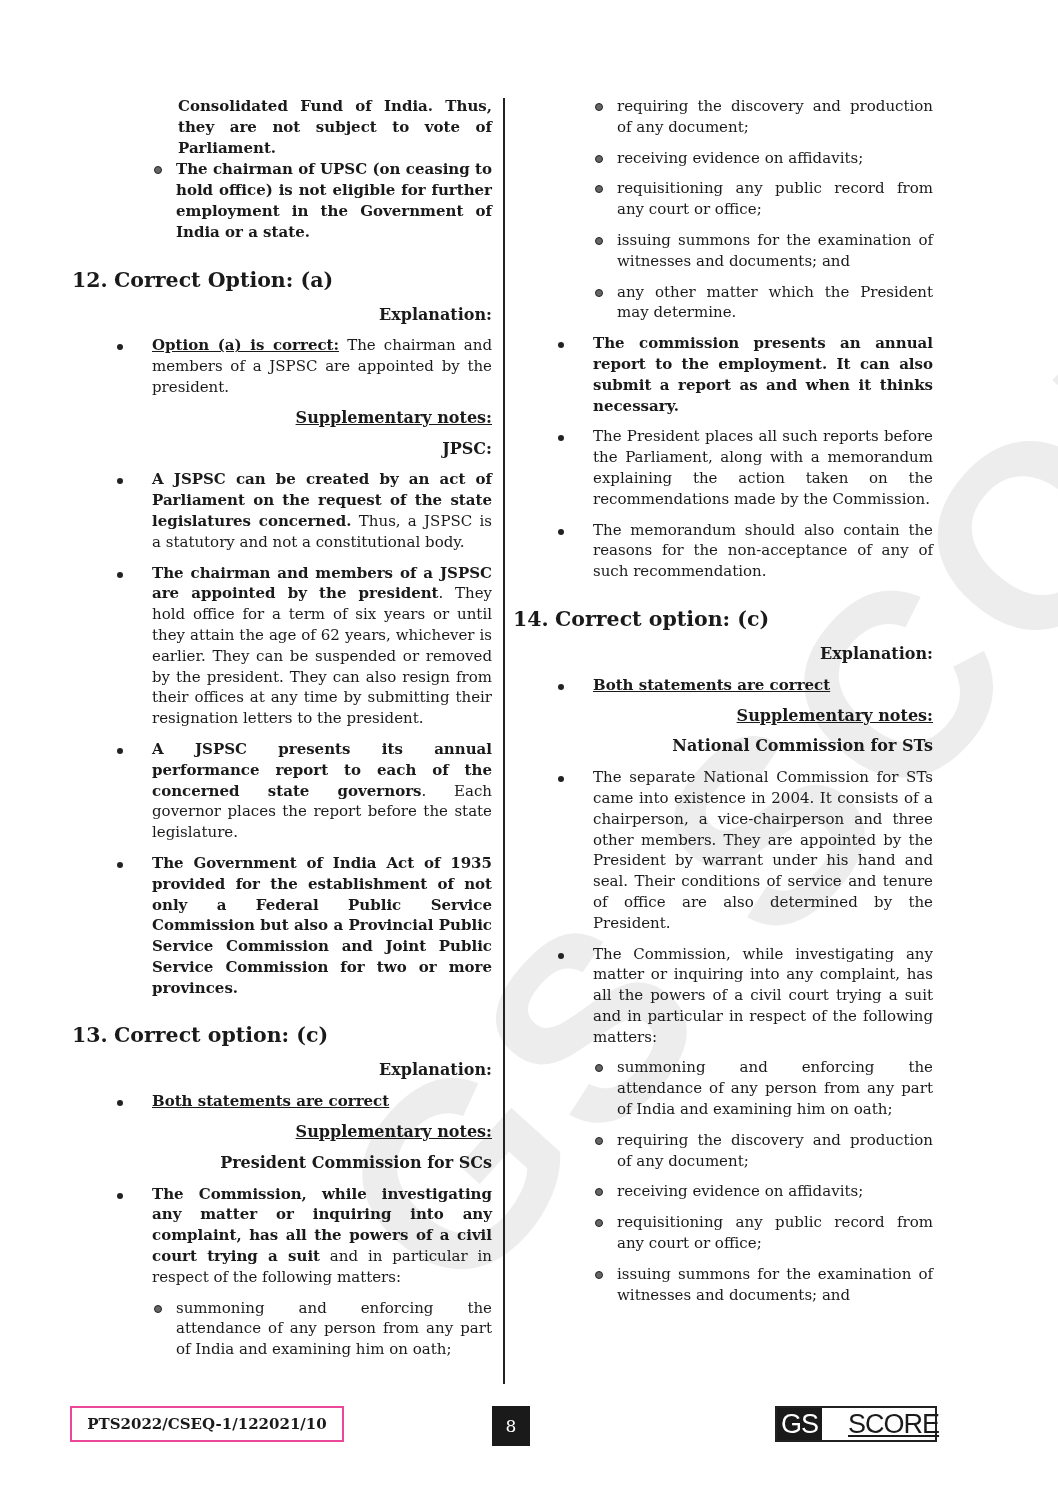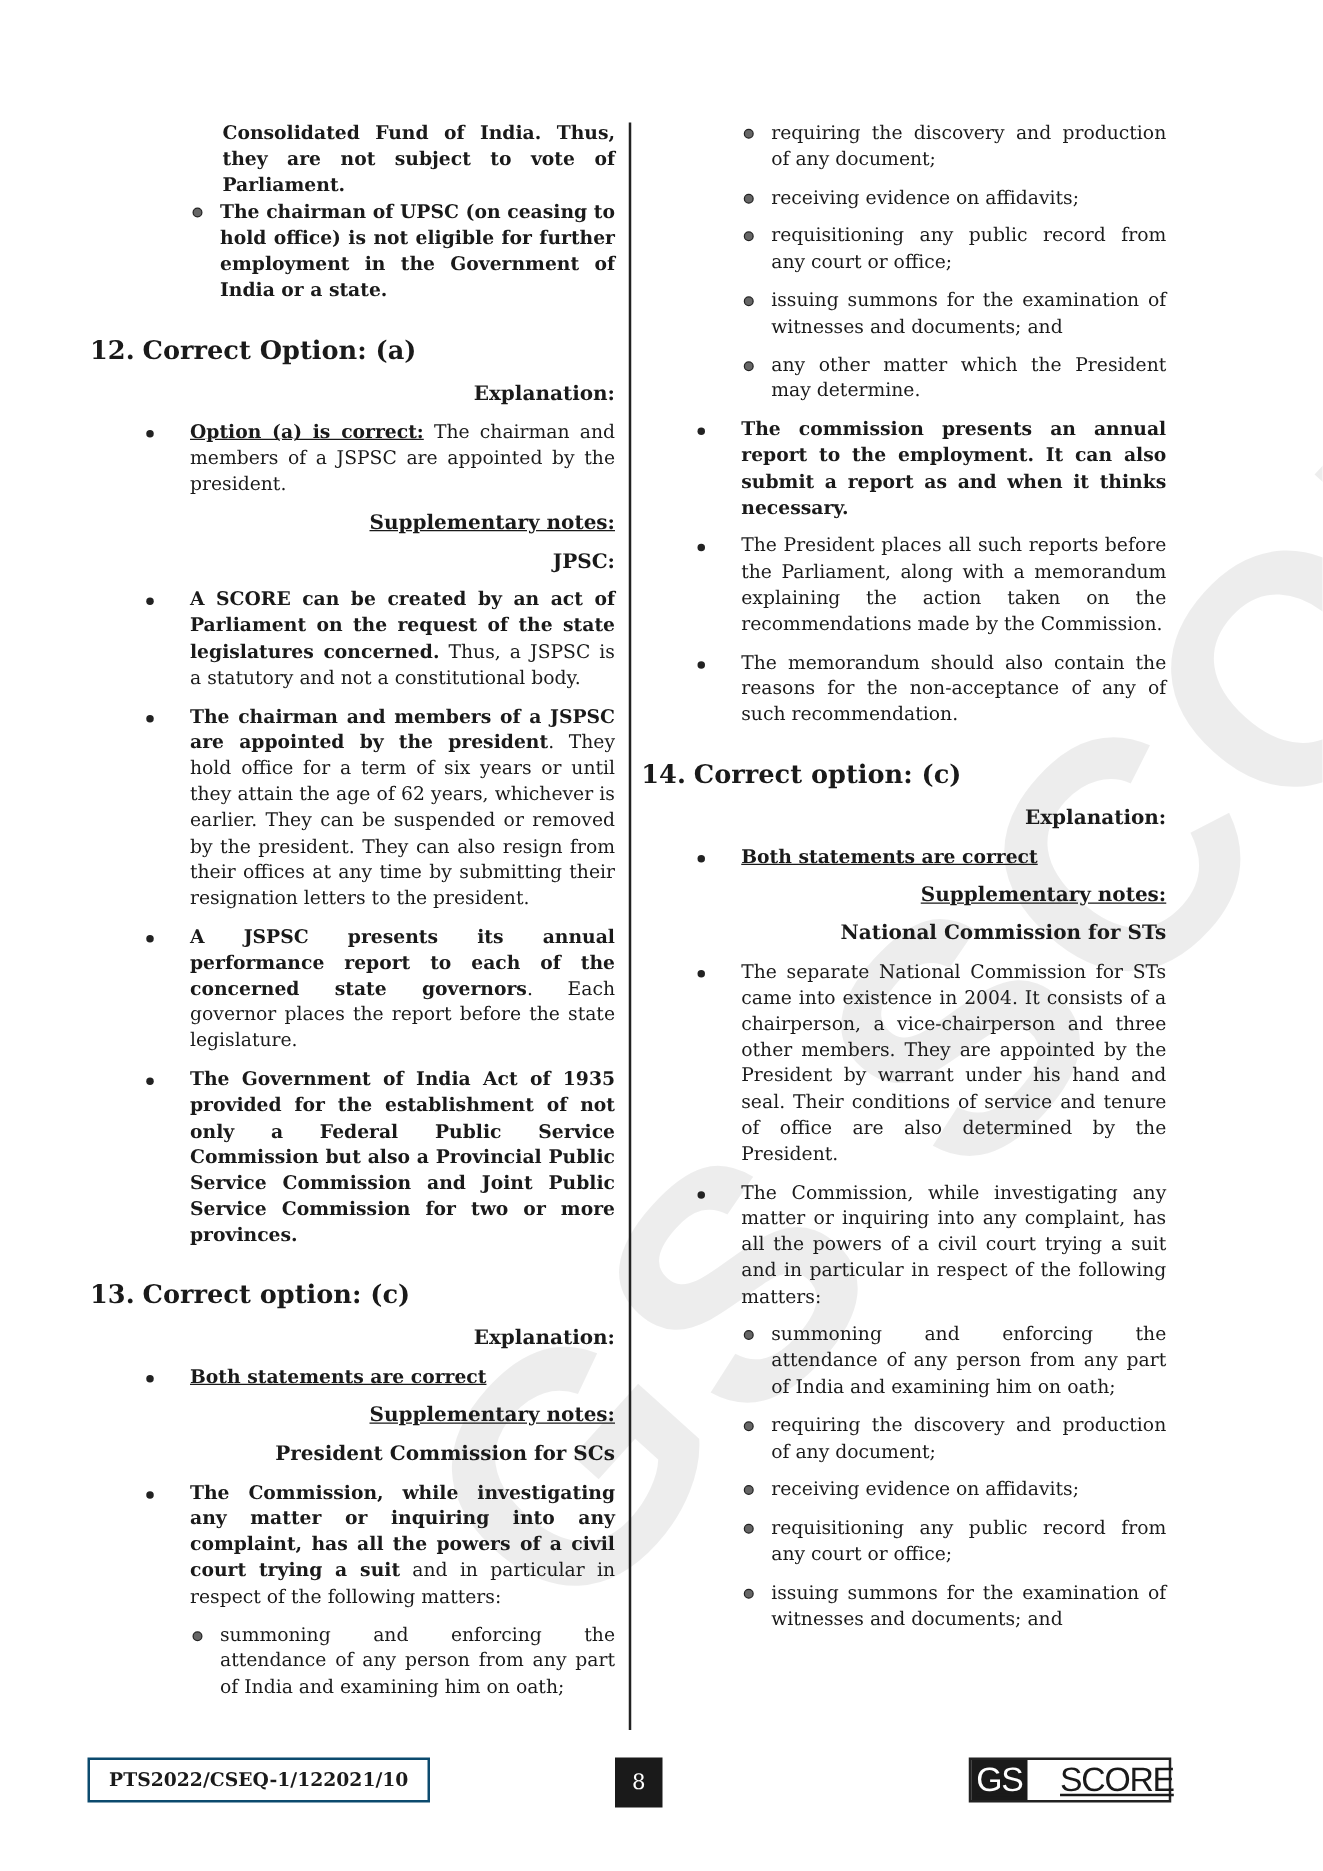--- a/index.html
+++ b/index.html
@@ -44,21 +44,21 @@
     content: ""; position: absolute; left: -22px; top: 7px;
     width: 6px; height: 6px; border-radius: 50%;
     border: 1.5px solid #222; background: #666;
   }
   .b { font-weight: bold; }
   .u { text-decoration: underline; font-weight: bold; }
   .cont { padding-left: 106px; margin-bottom: 1px; text-align: justify; }
   .spacer-lg { height: 14px; }
   .footer-code {
     position: absolute; left: 70px; top: 1406px; width: 274px; height: 36px;
-    border: 2px solid #0c4a6e; box-sizing: border-box;
+    border: 2px solid #ec4899; box-sizing: border-box;
     font-size: 15px; font-weight: bold; display: flex; align-items: center; justify-content: center;
   }
   .page-num {
     position: absolute; left: 492px; top: 1406px; width: 38px; height: 40px;
     background: #1a1a1a; color: #fff; font-size: 17px;
     display: flex; align-items: center; justify-content: center;
   }
   .logo {
     position: absolute; left: 775px; top: 1406px; height: 36px; width: 162px;
     border: 2px solid #222; box-sizing: border-box; display: flex;
@@ -82,21 +82,21 @@
   <div class="q-title">
     <span class="num">12.</span><span>Correct Option: (a)</span>
   </div>
   <div class="sub-head">Explanation:</div>
   <ul class="b1">
     <li><span class="u">Option (a) is correct:</span><span> The chairman and members of a JSPSC are appointed by the president.</span></li>
   </ul>
   <div class="sub-head ul">Supplementary notes:</div>
   <div class="sub-head">JPSC:</div>
   <ul class="b1">
-    <li><span class="b">A SCORE can be created by an act of Parliament on the request of the state legislatures concerned.</span><span> Thus, a JSPSC is a statutory and not a constitutional body.</span></li>
+    <li><span class="b">A JSPSC can be created by an act of Parliament on the request of the state legislatures concerned.</span><span> Thus, a JSPSC is a statutory and not a constitutional body.</span></li>
     <li><span class="b">The chairman and members of a JSPSC are appointed by the president</span><span>. They hold office for a term of six years or until they attain the age of 62 years, whichever is earlier. They can be suspended or removed by the president. They can also resign from their offices at any time by submitting their resignation letters to the president.</span></li>
     <li><span class="b">A JSPSC presents its annual performance report to each of the concerned state governors</span><span>. Each governor places the report before the state legislature.</span></li>
     <li><span class="b">The Government of India Act of 1935 provided for the establishment of not only a Federal Public Service Commission but also a Provincial Public Service Commission and Joint Public Service Commission for two or more provinces.</span><span></span></li>
   </ul>
   <div class="spacer-lg"></div>
 
   <div class="q-title">
     <span class="num">13.</span><span>Correct option: (c)</span>
   </div>
   <div class="sub-head">Explanation:</div>

